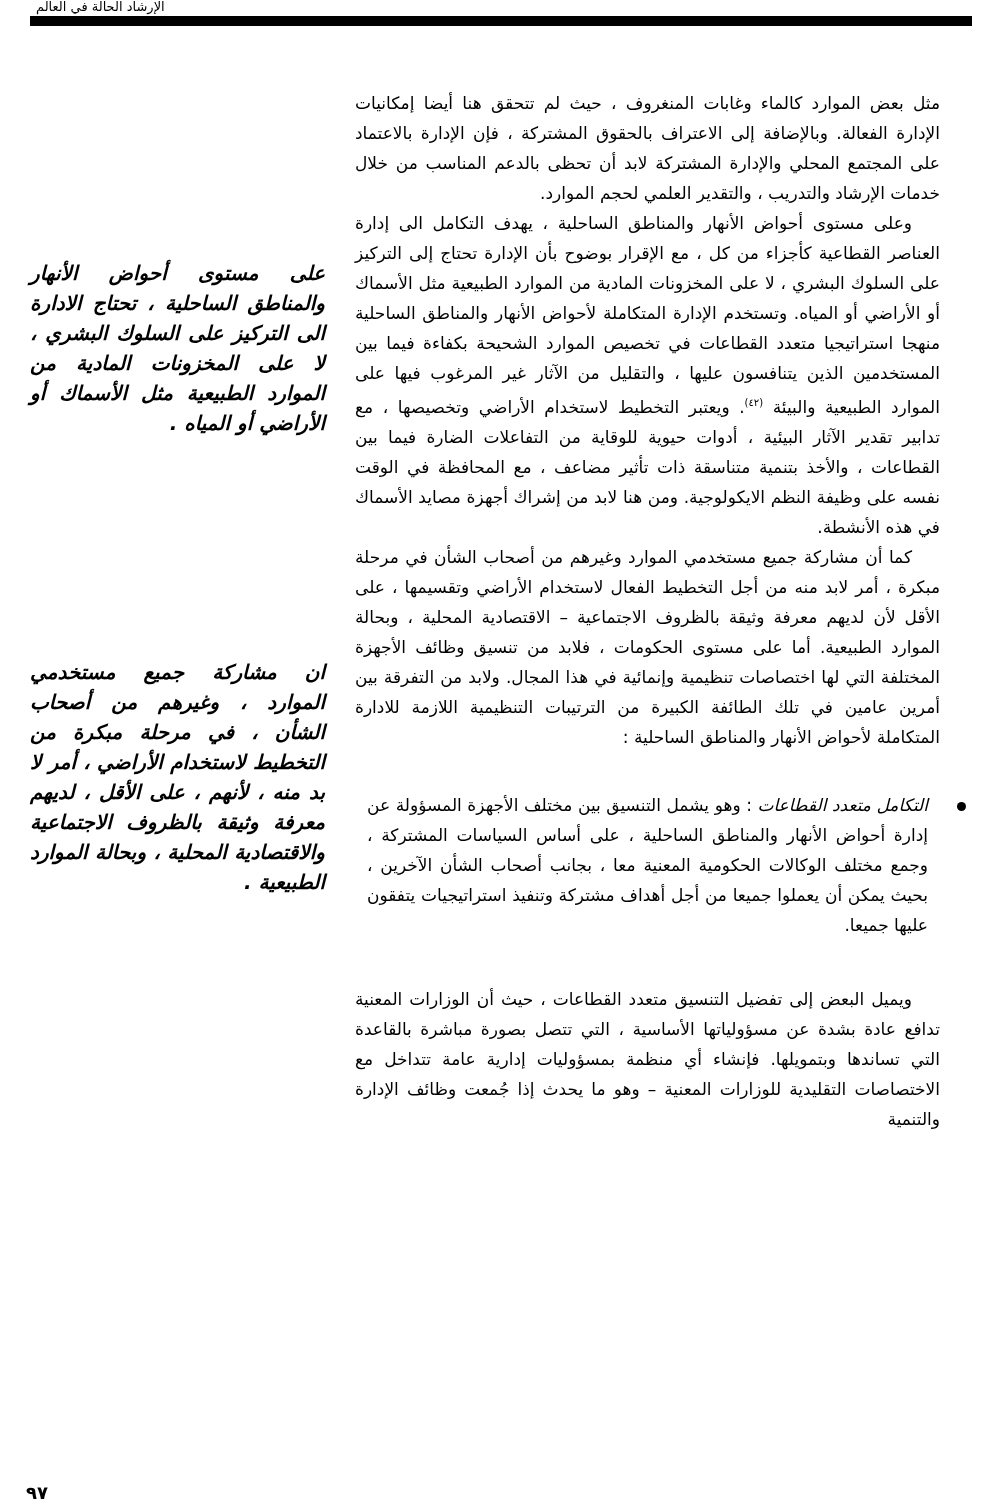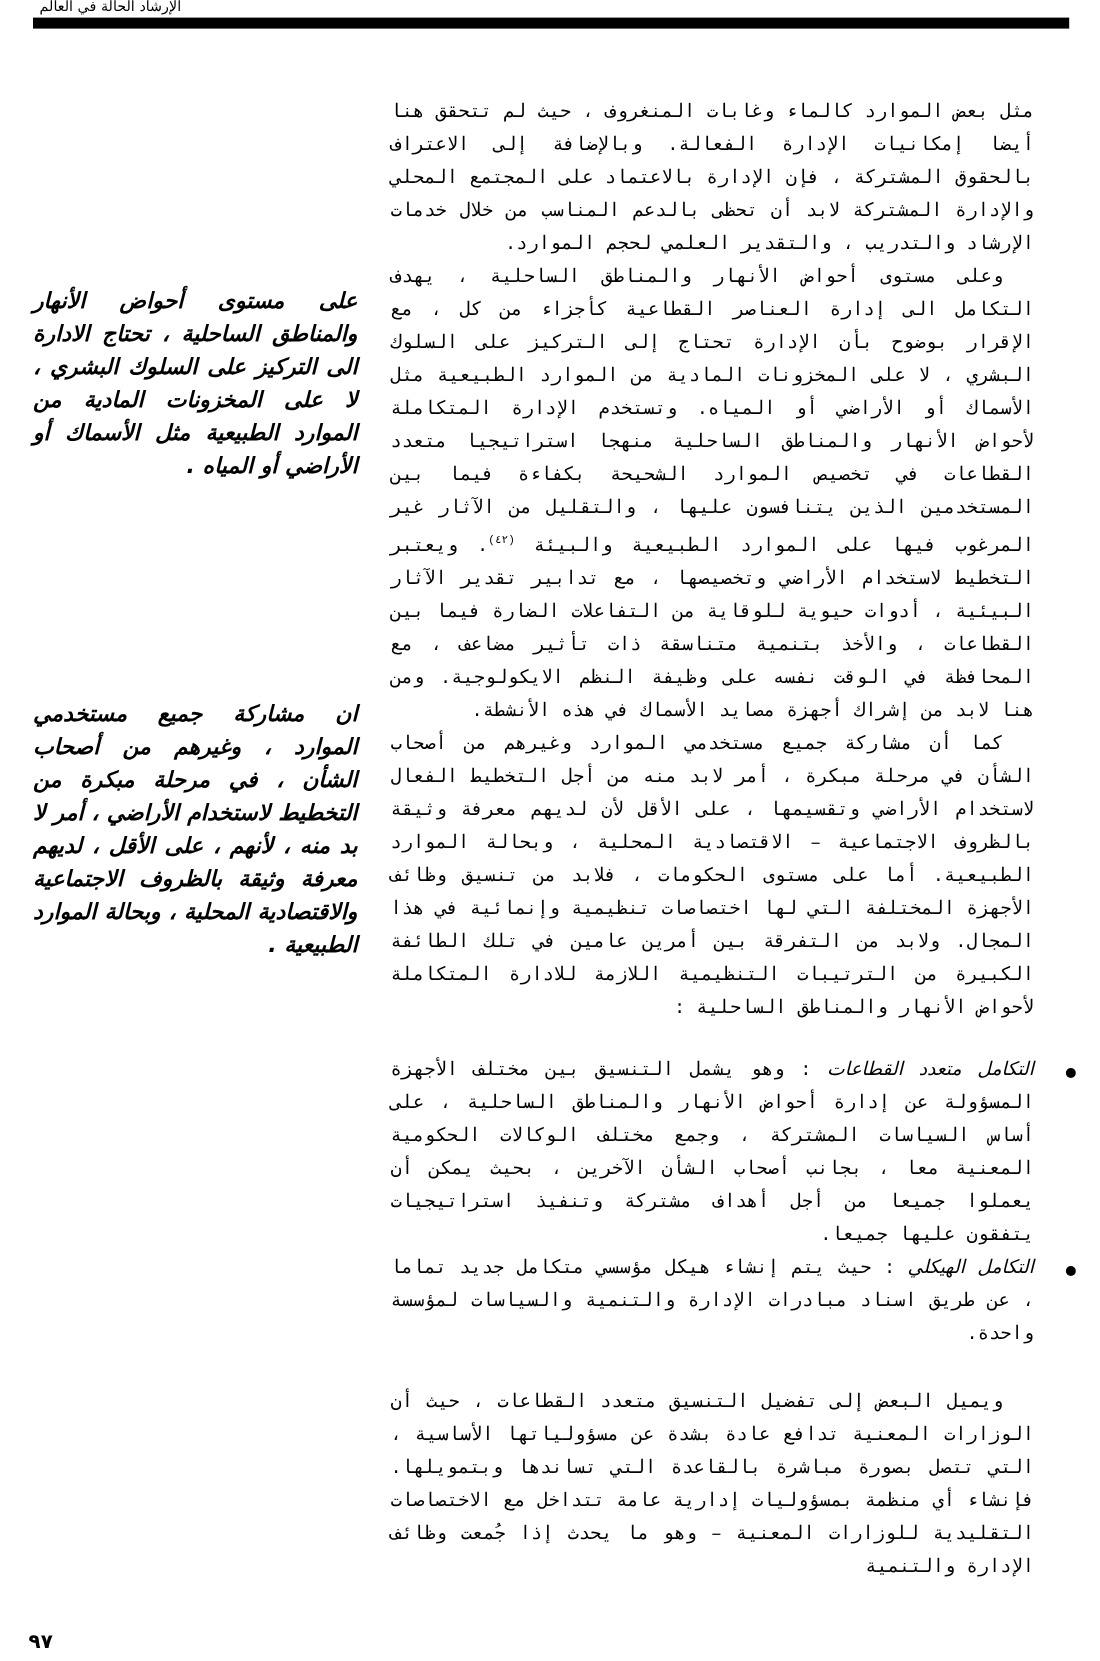--- a/index.html
+++ b/index.html
@@ -11,39 +11,39 @@
     position: absolute; top: 0; left: 30px; width: 942px; height: 18px;
     direction: rtl; text-align: left; font-size: 13px; line-height: 14px;
   }
   .running-head span { display: inline-block; padding-left: 6px; }
   .head-rule {
     position: absolute; top: 16px; left: 30px; width: 942px; height: 10px; background: #000;
   }
   .main-col {
     position: absolute; top: 88px; left: 355px; width: 585px;
     direction: rtl; text-align: justify; text-align-last: auto;
-    font-size: 17px; line-height: 30px; font-family: Liberation Mono, monospace;
+    font-size: 17px; line-height: 30px;
   }
   .main-col p { margin: 0; }
   .main-col p.indent { text-indent: 28px; }
   .main-col .gap { height: 26px; }
   .main-col .gap-lg { height: 32px; }
-  .bullets { list-style: none; margin: 0; padding: 0; }
+  .bullets { list-style: none; margin: 12px; padding: 0; }
   .bullets li { position: relative; padding-right: 0; margin-right: 0; }
   .bullets li .bullet {
     position: absolute; right: -38px; top: 12px; width: 9px; height: 9px; border-radius: 50%; background: #000;
   }
   .bullets li .term { font-style: italic; }
   .side-col {
     position: absolute; left: 30px; width: 295px;
     direction: rtl; text-align: justify;
     font-size: 20px; line-height: 30px; font-weight: bold; font-style: italic;
   }
   .side-1 { top: 258px; }
-  .side-2 { top: 633px; }
+  .side-2 { top: 657px; }
   .page-number {
     position: absolute; left: 26px; top: 1482px; font-size: 18px; font-weight: bold; direction: rtl;
   }
   sup { font-size: 10px; }
 </style>
 </head>
 <body>
 
 <div class="running-head">
   <span>الإرشاد الحالة في العالم</span>
@@ -53,24 +53,20 @@
 <div class="main-col">
   <p>مثل بعض الموارد كالماء وغابات المنغروف ، حيث لم تتحقق هنا أيضا إمكانيات الإدارة الفعالة. وبالإضافة إلى الاعتراف بالحقوق المشتركة ، فإن الإدارة بالاعتماد على المجتمع المحلي والإدارة المشتركة لابد أن تحظى بالدعم المناسب من خلال خدمات الإرشاد والتدريب ، والتقدير العلمي لحجم الموارد.</p>
   <p class="indent"><span>وعلى مستوى أحواض الأنهار والمناطق الساحلية ، يهدف التكامل الى إدارة العناصر القطاعية كأجزاء من كل ، مع الإقرار بوضوح بأن الإدارة تحتاج إلى التركيز على السلوك البشري ، لا على المخزونات المادية من الموارد الطبيعية مثل الأسماك أو الأراضي أو المياه. وتستخدم الإدارة المتكاملة لأحواض الأنهار والمناطق الساحلية منهجا استراتيجيا متعدد القطاعات في تخصيص الموارد الشحيحة بكفاءة فيما بين المستخدمين الذين يتنافسون عليها ، والتقليل من الآثار غير المرغوب فيها على الموارد الطبيعية والبيئة</span> <sup>(٤٢)</sup><span>. ويعتبر التخطيط لاستخدام الأراضي وتخصيصها ، مع تدابير تقدير الآثار البيئية ، أدوات حيوية للوقاية من التفاعلات الضارة فيما بين القطاعات ، والأخذ بتنمية متناسقة ذات تأثير مضاعف ، مع المحافظة في الوقت نفسه على وظيفة النظم الايكولوجية. ومن هنا لابد من إشراك أجهزة مصايد الأسماك في هذه الأنشطة.</span></p>
   <p class="indent">كما أن مشاركة جميع مستخدمي الموارد وغيرهم من أصحاب الشأن في مرحلة مبكرة ، أمر لابد منه من أجل التخطيط الفعال لاستخدام الأراضي وتقسيمها ، على الأقل لأن لديهم معرفة وثيقة بالظروف الاجتماعية – الاقتصادية المحلية ، وبحالة الموارد الطبيعية. أما على مستوى الحكومات ، فلابد من تنسيق وظائف الأجهزة المختلفة التي لها اختصاصات تنظيمية وإنمائية في هذا المجال. ولابد من التفرقة بين أمرين عامين في تلك الطائفة الكبيرة من الترتيبات التنظيمية اللازمة للادارة المتكاملة لأحواض الأنهار والمناطق الساحلية :</p>
   <div class="gap"></div>
   <ul class="bullets">
     <li>
       <span class="bullet"></span>
       <span class="term">التكامل متعدد القطاعات</span><span> : وهو يشمل التنسيق بين مختلف الأجهزة المسؤولة عن إدارة أحواض الأنهار والمناطق الساحلية ، على أساس السياسات المشتركة ، وجمع مختلف الوكالات الحكومية المعنية معا ، بجانب أصحاب الشأن الآخرين ، بحيث يمكن أن يعملوا جميعا من أجل أهداف مشتركة وتنفيذ استراتيجيات يتفقون عليها جميعا.</span>
     </li>
-    <li>
-      <span class="bullet"></span>
-      <span class="term">التكامل الهيكلي</span><span> : حيث يتم إنشاء هيكل مؤسسي متكامل جديد تماما ، عن طريق اسناد مبادرات الإدارة والتنمية والسياسات لمؤسسة واحدة.</span>
-    </li>
   </ul>
   <div class="gap-lg"></div>
   <p class="indent">ويميل البعض إلى تفضيل التنسيق متعدد القطاعات ، حيث أن الوزارات المعنية تدافع عادة بشدة عن مسؤولياتها الأساسية ، التي تتصل بصورة مباشرة بالقاعدة التي تساندها وبتمويلها. فإنشاء أي منظمة بمسؤوليات إدارية عامة تتداخل مع الاختصاصات التقليدية للوزارات المعنية – وهو ما يحدث إذا جُمعت وظائف الإدارة والتنمية</p>
 </div>
 
 <div class="side-col side-1">على مستوى أحواض الأنهار والمناطق الساحلية ، تحتاج الادارة الى التركيز على السلوك البشري ، لا على المخزونات المادية من الموارد الطبيعية مثل الأسماك أو الأراضي أو المياه .</div>
 <div class="side-col side-2">ان مشاركة جميع مستخدمي الموارد ، وغيرهم من أصحاب الشأن ، في مرحلة مبكرة من التخطيط لاستخدام الأراضي ، أمر لا بد منه ، لأنهم ، على الأقل ، لديهم معرفة وثيقة بالظروف الاجتماعية والاقتصادية المحلية ، وبحالة الموارد الطبيعية .</div>
 
 <div class="page-number">٩٧</div>
 

